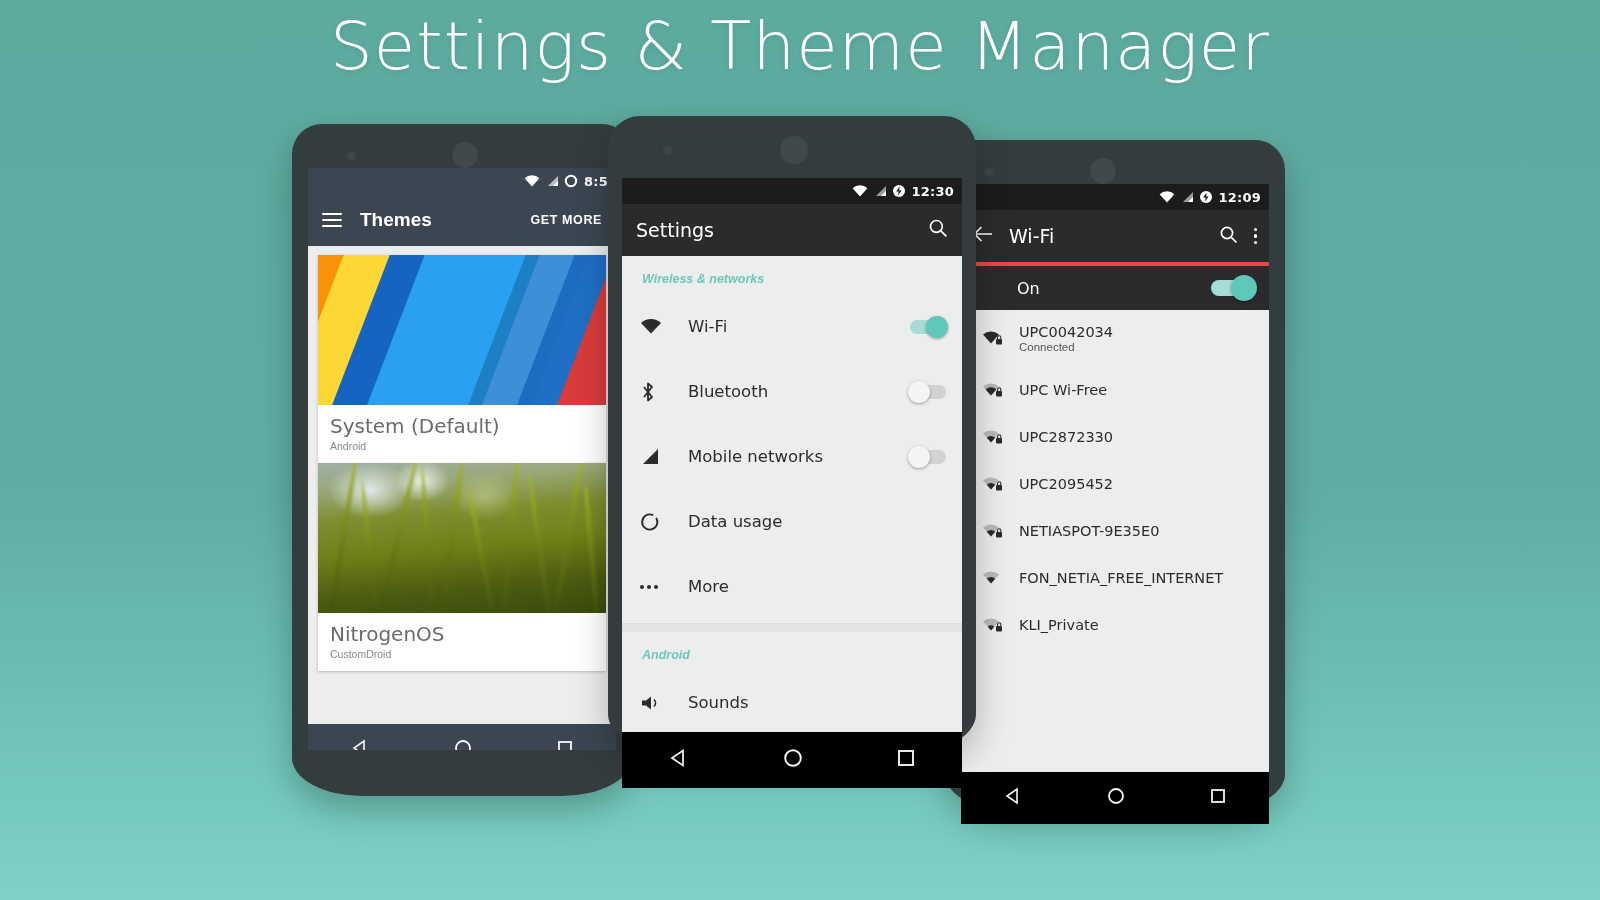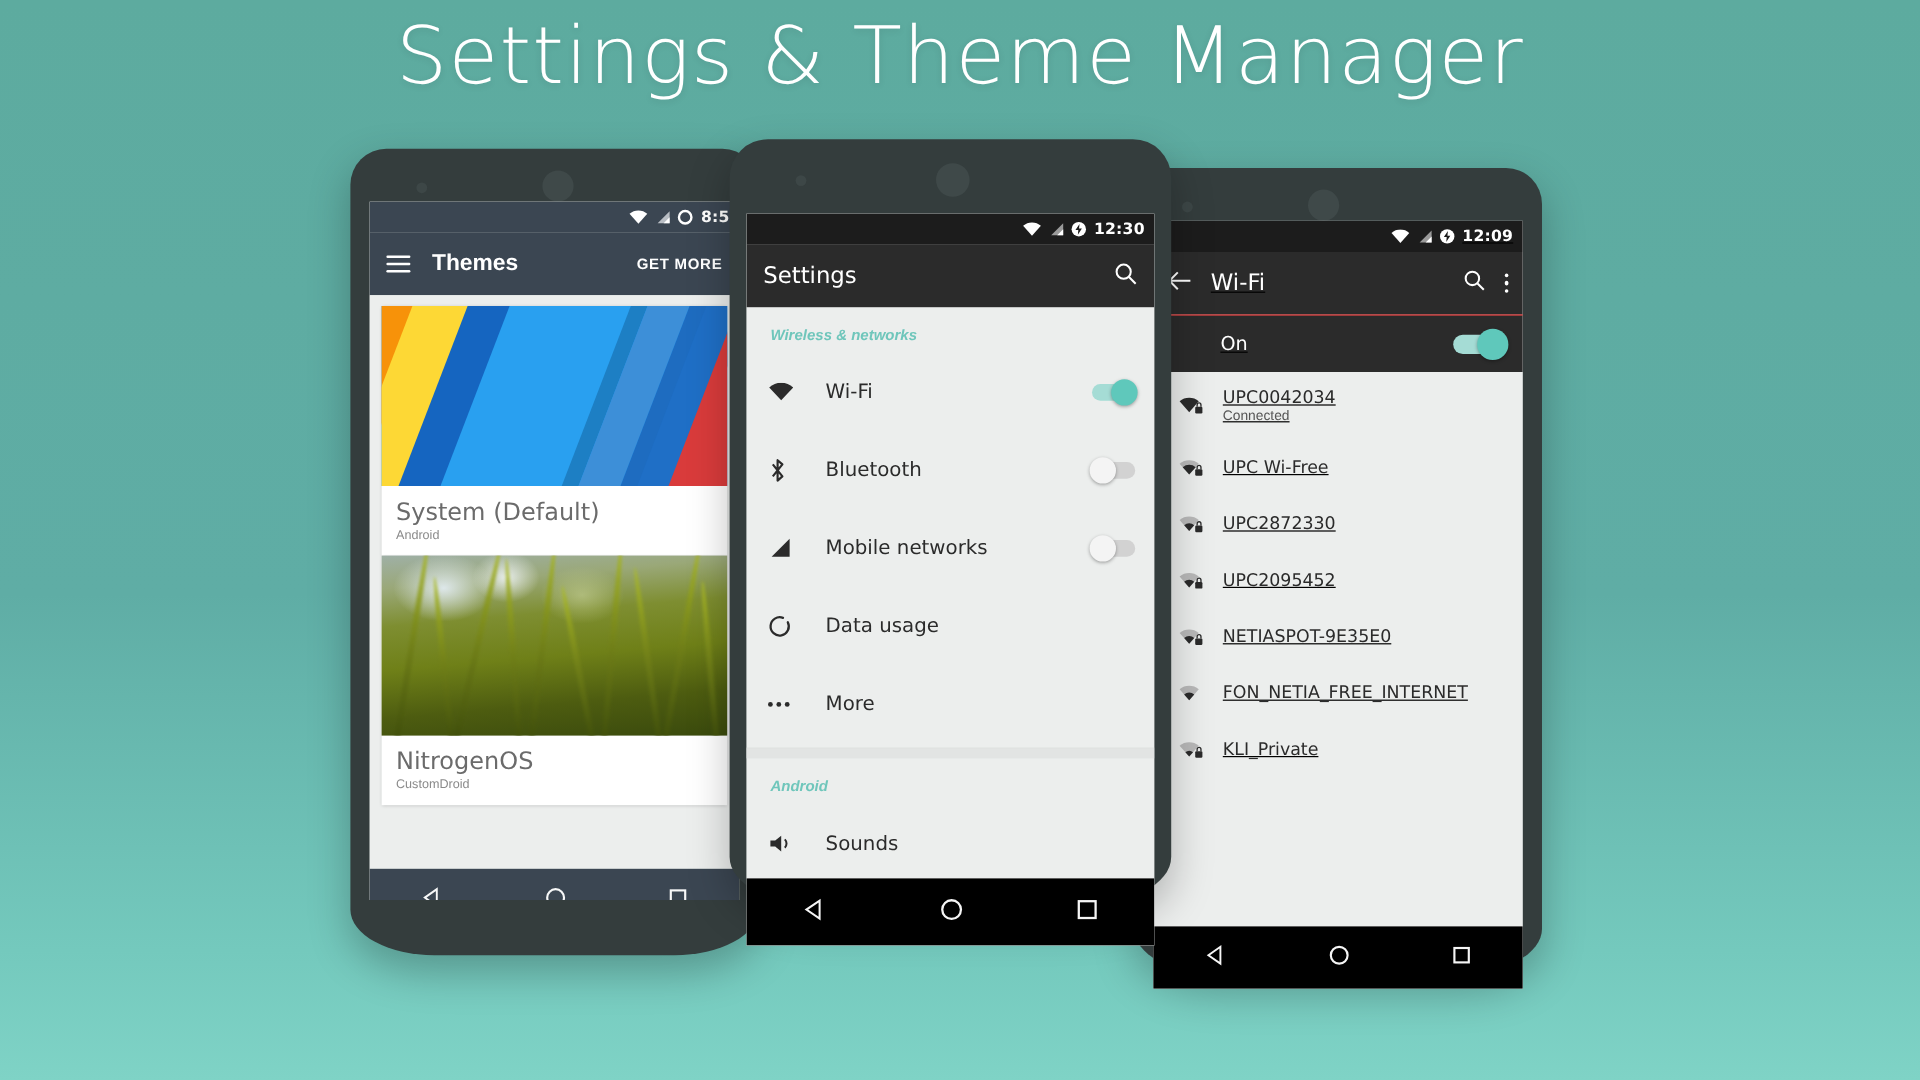--- a/index.html
+++ b/index.html
@@ -134,24 +134,24 @@
   .sw-on i { right: -2px; background: #5fc8bb; }
   .sw-off { background: #d2d2d2; }
   .sw-off i { left: -2px; background: #f4f4f4; }
   .sw-big { width: 44px; height: 16px; border-radius: 9px; }
   .sw-big i { width: 26px; height: 26px; top: -5px; }
 
   .divider { height: 1px; background: #dcdedd; margin-top: 4px; }
   .gap { height: 8px; background: #e2e4e3; }
 
   
-  #screen-right { left: 16px; top: 44px; width: 308px; height: 640px; background:#eceeed;text-decoration:underline; }
+  #screen-right { left: 16px; top: 44px; width: 308px; height: 640px; background:#eceeed; }
   .tb-wifi { height: 52px; background: #2b2b2b; display:flex; align-items:center; padding: 0 12px; color:#fff; gap: 16px; }
   .tb-wifi .title { font-size: 19px; flex: 1; font-family:"DejaVu Sans",sans-serif; }
-  .wifi-onbar { height: 48px; background: #2b2b2b; display:flex; align-items:center; padding: 0 14px 0 56px; border-top: 1px solid #ef4444; }
+  .wifi-onbar { height: 48px; background: #2b2b2b; display:flex; align-items:center; padding: 0 14px 0 56px; border-top: 4px solid #ef4444; }
   .wifi-onbar .lbl { flex:1; color:#fff; font-size: 16px; font-family:"DejaVu Sans",sans-serif; }
 
   .ap-row { display:flex; align-items:center; height: 47px; padding: 0 14px 0 12px; }
   .ap-ic { width: 40px; display:flex; align-items:center; justify-content:center; }
   .ap-txt { padding-left: 6px; }
   .ap-name { font-size: 14.5px; color: #2b2b2b; font-family:"DejaVu Sans",sans-serif; }
   .ap-sub { font-size: 11.5px; color: #555; margin-top: 1px; }
   .ap-row.tall { height: 56px; }
 
   .dots-v { display:flex; flex-direction:column; gap:3px; align-items:center; cursor:pointer; }

